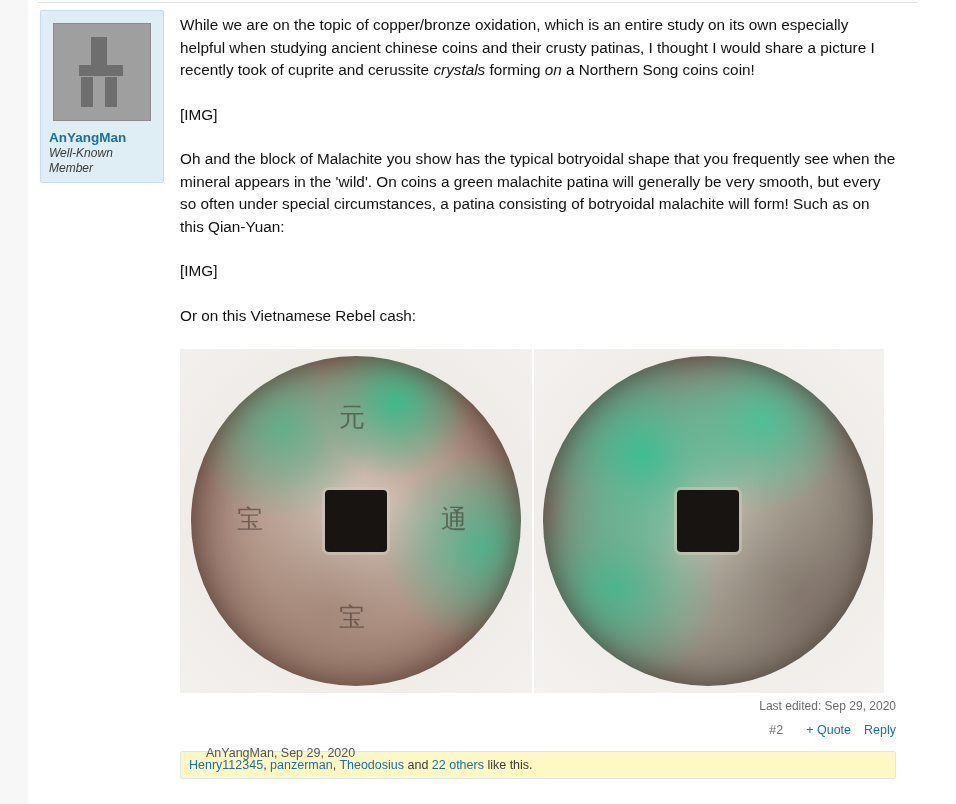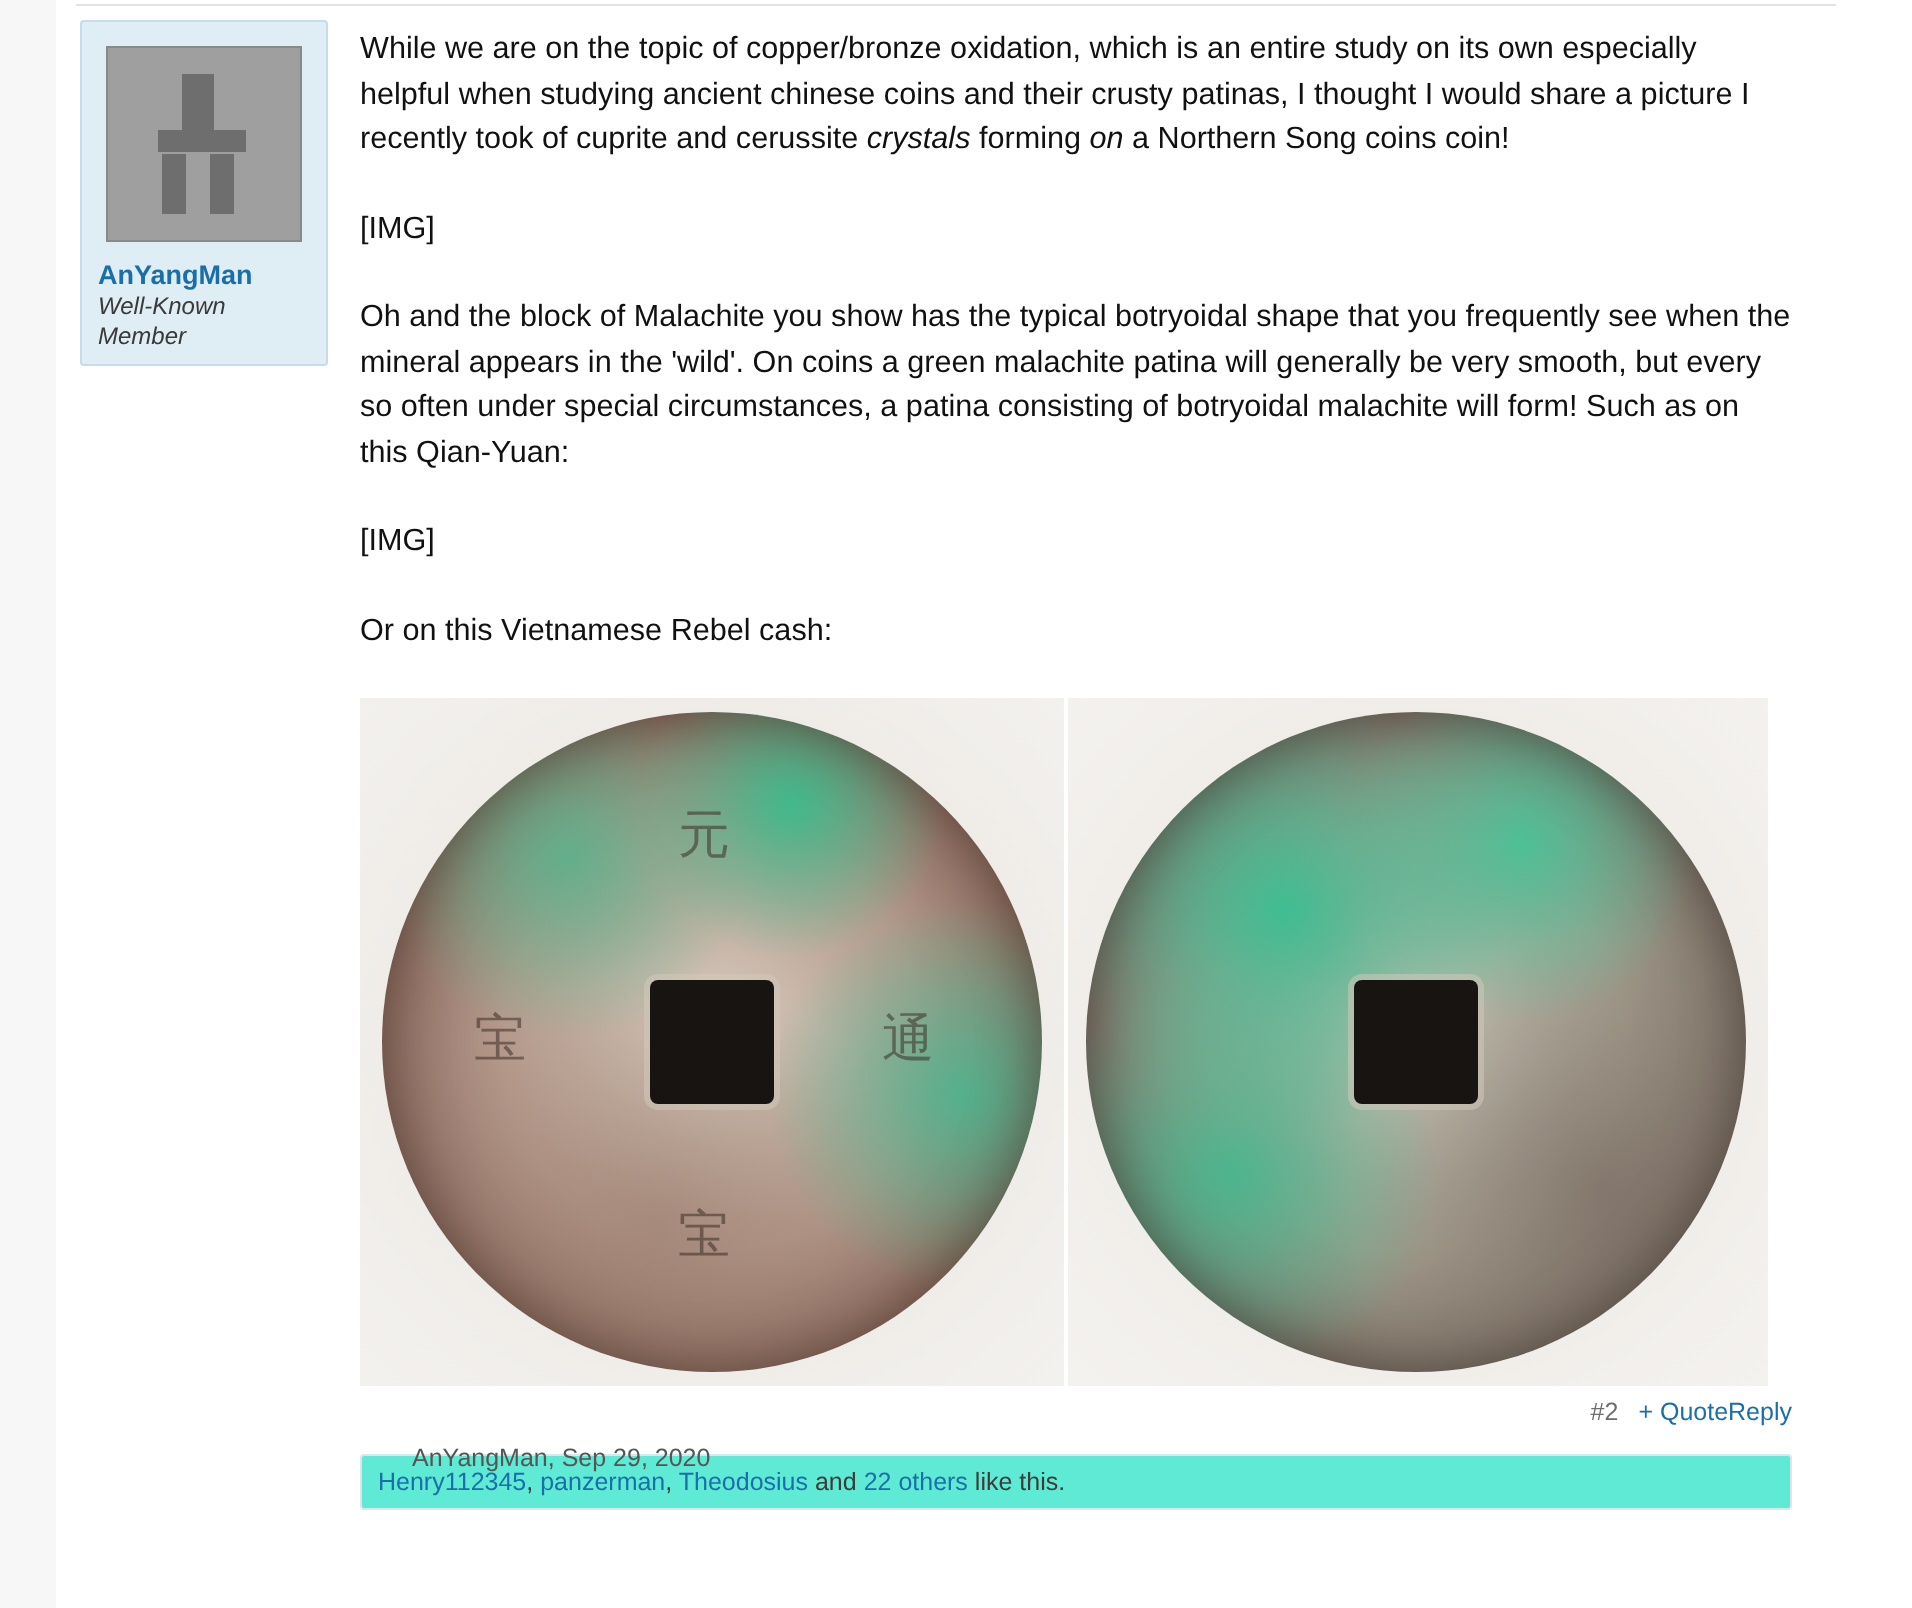--- a/index.html
+++ b/index.html
@@ -237,26 +237,26 @@
   }
   .meta-right .permalink {
     color: #6d6d6d;
     text-decoration: none;
     margin-right: 10px;
     font-size: 12.5px;
   }
   .meta-right .action {
     color: #1b6fa8;
     text-decoration: none;
-    margin-left: 0;
+    margin-left: 13px;
     font-size: 12.5px;
   }
   .likes-bar {
     margin-top: 6px;
-    background: #5eead4;
+    background: #fef9c3;
     border: 1px solid #dde6ee;
     border-radius: 2px;
     padding: 6px 8px;
     font-size: 12.5px;
     color: #3c3c3c;
   }
   .likes-bar a {
     color: #1b6fa8;
     text-decoration: none;
   }
@@ -307,20 +307,21 @@
           </div>
         </div>
         <div class="coin-half right">
           <div class="coin-disc r">
             <div class="coin-hole"></div>
           </div>
         </div>
         <div class="photo-seam"></div>
       </div>
 
+      <div class="last-edited">Last edited: Sep 29, 2020</div>
 
       <div class="meta-row">
         <div class="meta-left">
           <a href="#">AnYangMan</a><span>, </span><span>Sep 29, 2020</span>
         </div>
         <div class="meta-right">
           <a class="permalink" href="#">#2</a><a class="action" href="#">+ Quote</a><a class="action" href="#">Reply</a>
         </div>
       </div>
 

